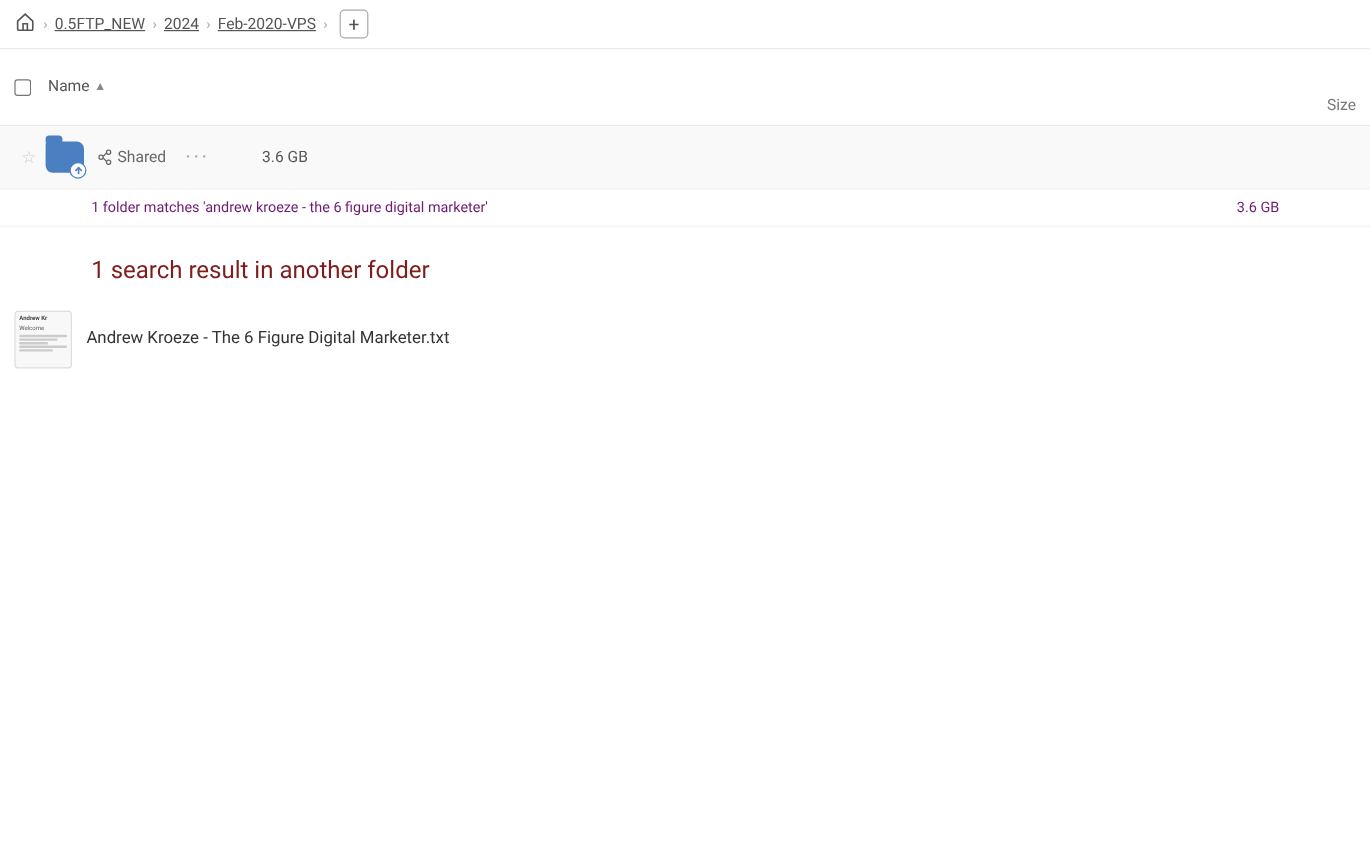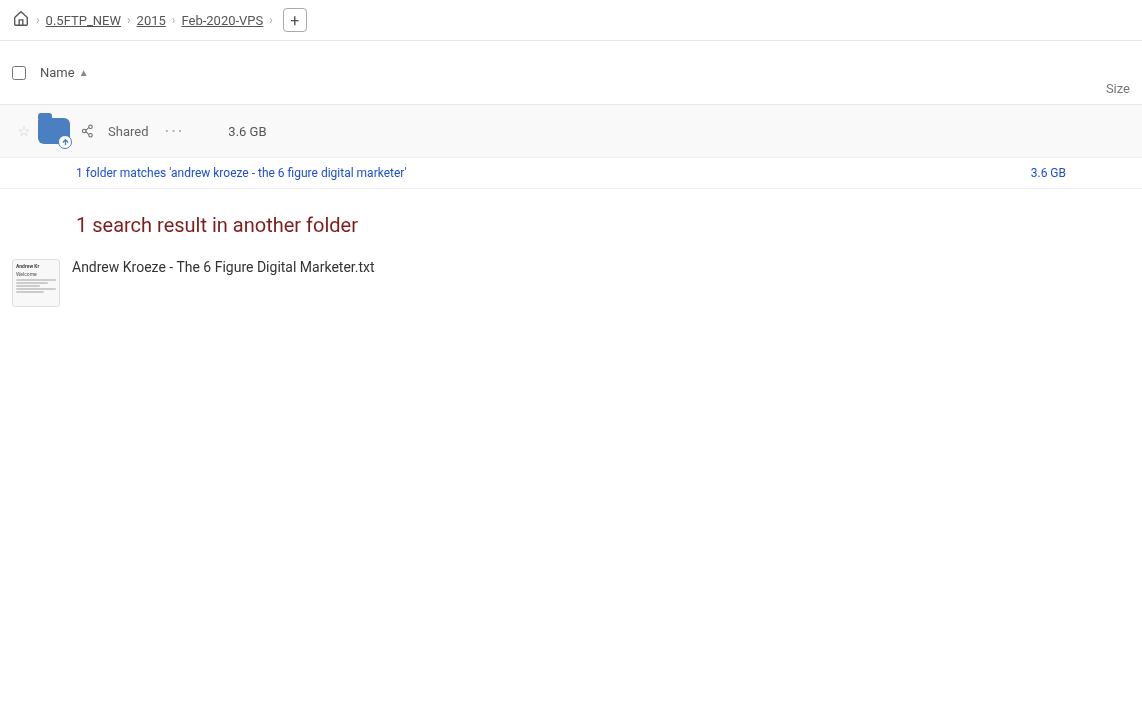--- a/index.html
+++ b/index.html
@@ -133,21 +133,21 @@
       height: 9px;
     }
 
     .folder-name {
       flex: 1;
       font-size: 14px;
       color: #333;
     }
     .shared-badge {
       display: flex;
-      gap: 14px;
+      gap: 4px;
       color: #666;
       font-size: 13px;
       margin-right: 16px;
     }
     .more-icon {
       color: #aaa;
       cursor: pointer;
       margin-right: 12px;
       font-size: 18px;
       letter-spacing: 2px;
@@ -156,38 +156,38 @@
       width: 70px;
       text-align: right;
       font-size: 13px;
       color: #555;
     }
 
     
     .match-info {
       padding: 8px 76px;
       font-size: 12px;
-      color: #1d4ed8;
+      color: #701a75;
       border-bottom: 1px solid #f0f0f0;
       display: flex;
       justify-content: space-between;
     }
 
     
     .section-header {
       padding: 24px 12px 12px 76px;
       font-size: 20px;
       color: #7f1d1d;
       font-weight: 400;
     }
 
     
     .file-row {
       display: flex;
-      align-items: flex-start;
+      align-items: center;
       padding: 10px 12px;
       cursor: pointer;
     }
     .file-thumb {
       width: 48px;
       height: 48px;
       border: 1px solid #ddd;
       border-radius: 3px;
       overflow: hidden;
       margin-right: 12px;
@@ -241,21 +241,21 @@
 <div class="breadcrumb">
   <span style="font-size:18px; color:#555; cursor:pointer;">
     <svg width="18" height="18" viewBox="0 0 20 20" fill="none" stroke="#555" stroke-width="1.5">
       <path d="M3 9.5L10 3l7 6.5V17a1 1 0 01-1 1H4a1 1 0 01-1-1V9.5z"></path>
       <path d="M8 18v-6h4v6"></path>
     </svg>
   </span>
   <span class="breadcrumb-sep">›</span>
   <span class="breadcrumb-item">0.5FTP_NEW</span>
   <span class="breadcrumb-sep">›</span>
-  <span class="breadcrumb-item">2015</span>
+  <span class="breadcrumb-item">2024</span>
   <span class="breadcrumb-sep">›</span>
   <span class="breadcrumb-item">Feb-2020-VPS</span>
   <span class="breadcrumb-sep">›</span>
   <div class="breadcrumb-add">+</div>
 </div>
 
 <div class="table-header">
   <div class="checkbox-col">
     <input type="checkbox" style="">
   </div>

